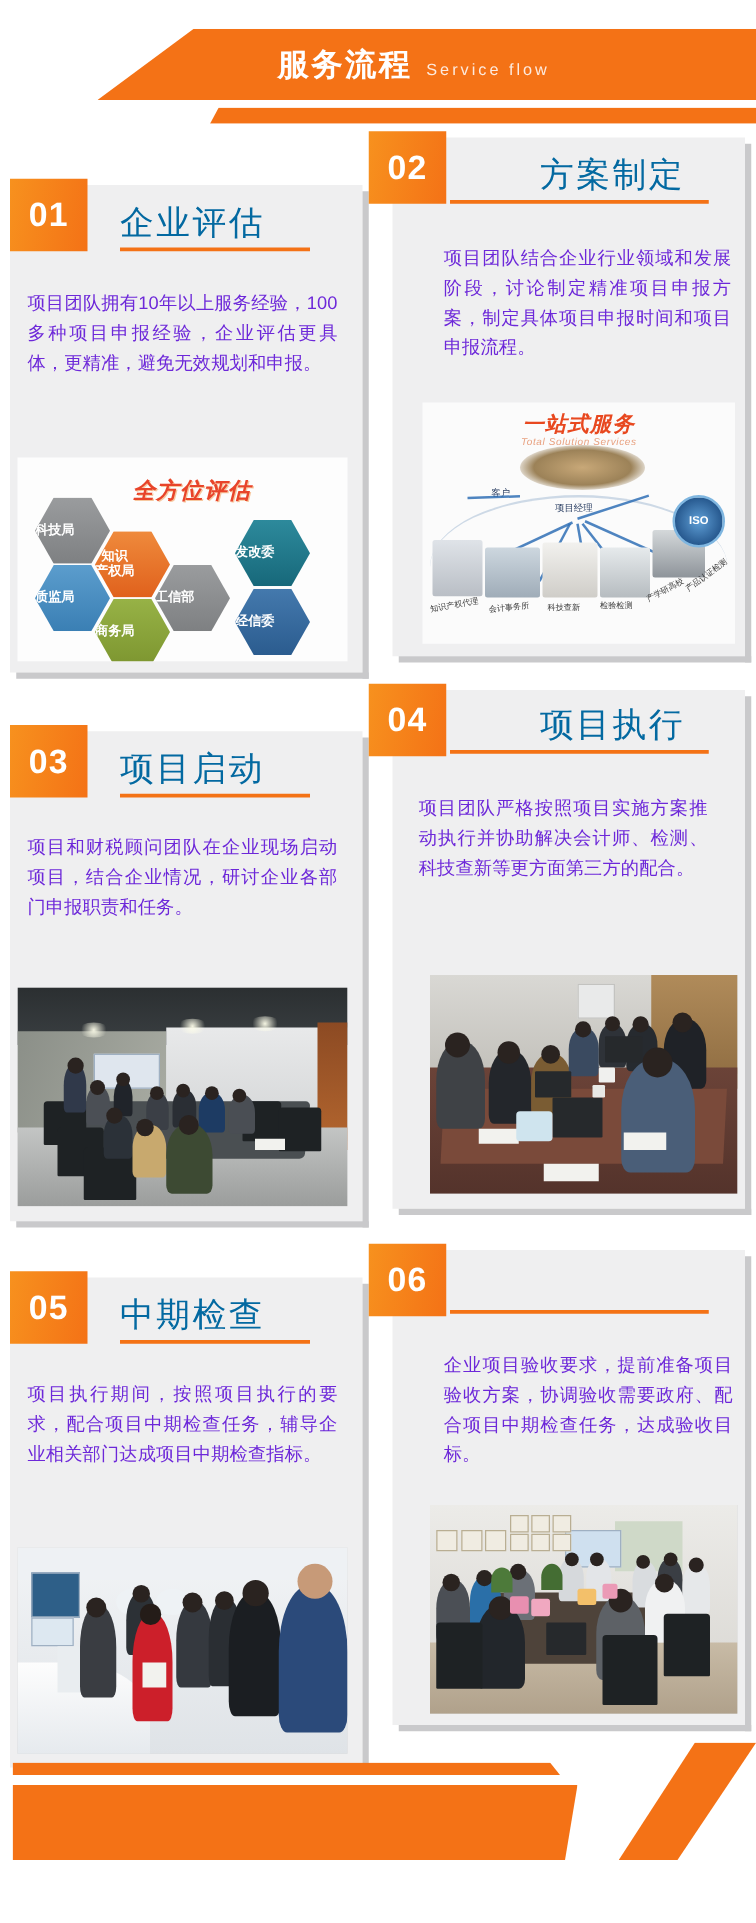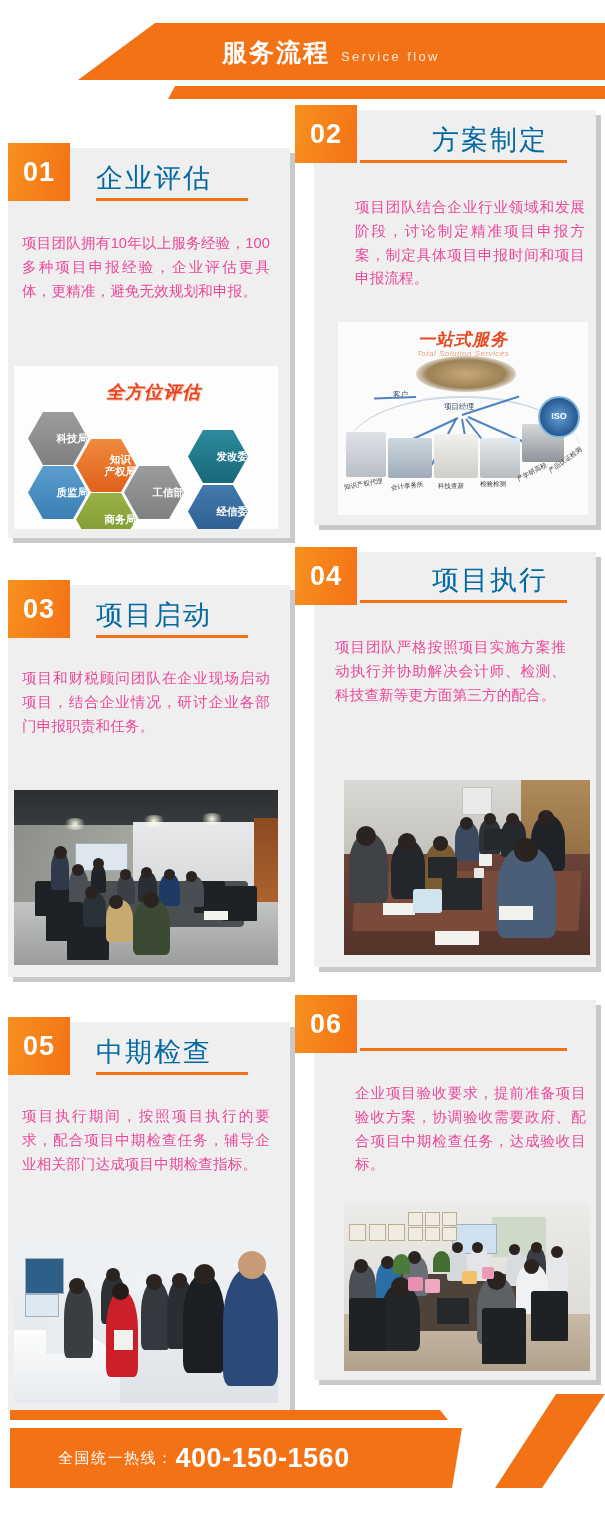--- a/index.html
+++ b/index.html
@@ -53,43 +53,43 @@
     letter-spacing: 1px; z-index: 5;
   }
   .card-title {
     position: absolute; font-size: 27px; font-weight: normal; color: #0369a1;
     letter-spacing: 2px; white-space: nowrap;
   }
   .title-rule {
     position: absolute; height: 3px; background: #f47216;
   }
   .card-body {
-    position: absolute; font-size: 14.6px; color: #ec4899; line-height: 1.63;
+    position: absolute; font-size: 14.6px; color: #6d28d9; line-height: 1.63;
     letter-spacing: 0.1px; text-align: justify;
   }
   .media {
     position: absolute; background: #d8d8d8; overflow: hidden;
   }
 
   
   #card1 { left: 8px; top: 148px; width: 282px; height: 390px; }
   #badge1 { left: 8px; top: 143px; }
   #t1 { left: 96px; top: 160px; }
   #r1 { left: 96px; top: 198px; width: 152px; }
   #b1 { left: 22px; top: 232px; width: 248px; }
   #m1 { left: 14px; top: 366px; width: 264px; height: 163px; background: #fdfdfd; }
 
   
   .hexwrap { position: absolute; inset: 0; }
   .hex {
     position: absolute; width: 60px; height: 53px;
     clip-path: polygon(25% 0%, 75% 0%, 100% 50%, 75% 100%, 25% 100%, 0% 50%);
-    display: flex; align-items: center; justify-content: flex-end;
+    display: flex; align-items: center; justify-content: flex-start;
     color: #fff; font-size: 10.5px; font-weight: bold; text-align: center;
-    line-height: 1.1; letter-spacing: 0px; margin-top: 14px;
+    line-height: 1.1; letter-spacing: 0px;
   }
   .hex-title {
     position: absolute; left: 92px; top: 14px;
     font-size: 18px; font-weight: bold; color: #e8442a;
     letter-spacing: 1px; font-style: italic;
     text-shadow: 1px 1px 0 #f7c8a0;
   }
 
   
   #card2 { left: 314px; top: 110px; width: 282px; height: 415px; }
@@ -461,19 +461,15 @@
       <div style="position:absolute; left:56%; top:38%; width:5%; height:7%; background:#eb9ab6; border-radius:2px;"></div>
       <div style="position:absolute; left:20%; top:30%; width:7%; height:12%; background:#4d7a3a; border-radius:50% 50% 0 0;"></div>
       <div style="position:absolute; left:36%; top:28%; width:7%; height:13%; background:#446d33; border-radius:50% 50% 0 0;"></div>
     </div>
   </div>
 
   <div class="footer">
     <div class="ftr-band2"></div>
     <div class="ftr-band"></div>
     <div class="ftr-diag"></div>
-    <div class="ftr-text">
-      <span class="ftr-label">全国统一热线：</span>
-      <span class="ftr-num">400-150-1560</span>
-    </div>
   </div>
 
 </div>
 
 </body></html>

